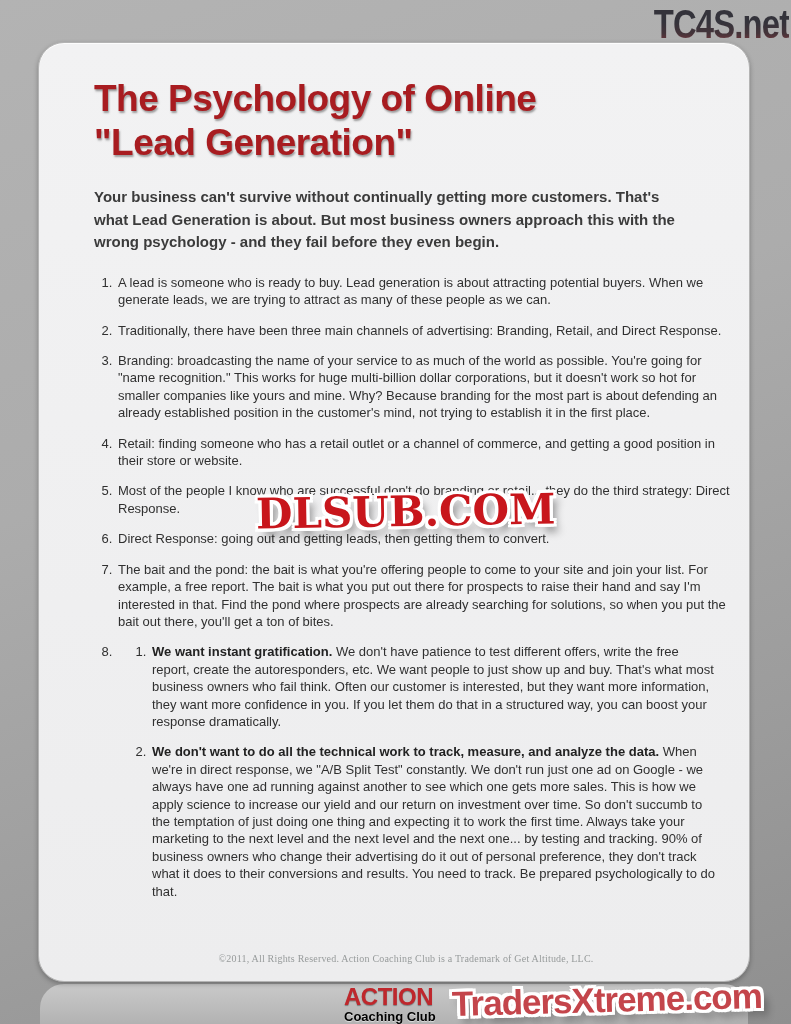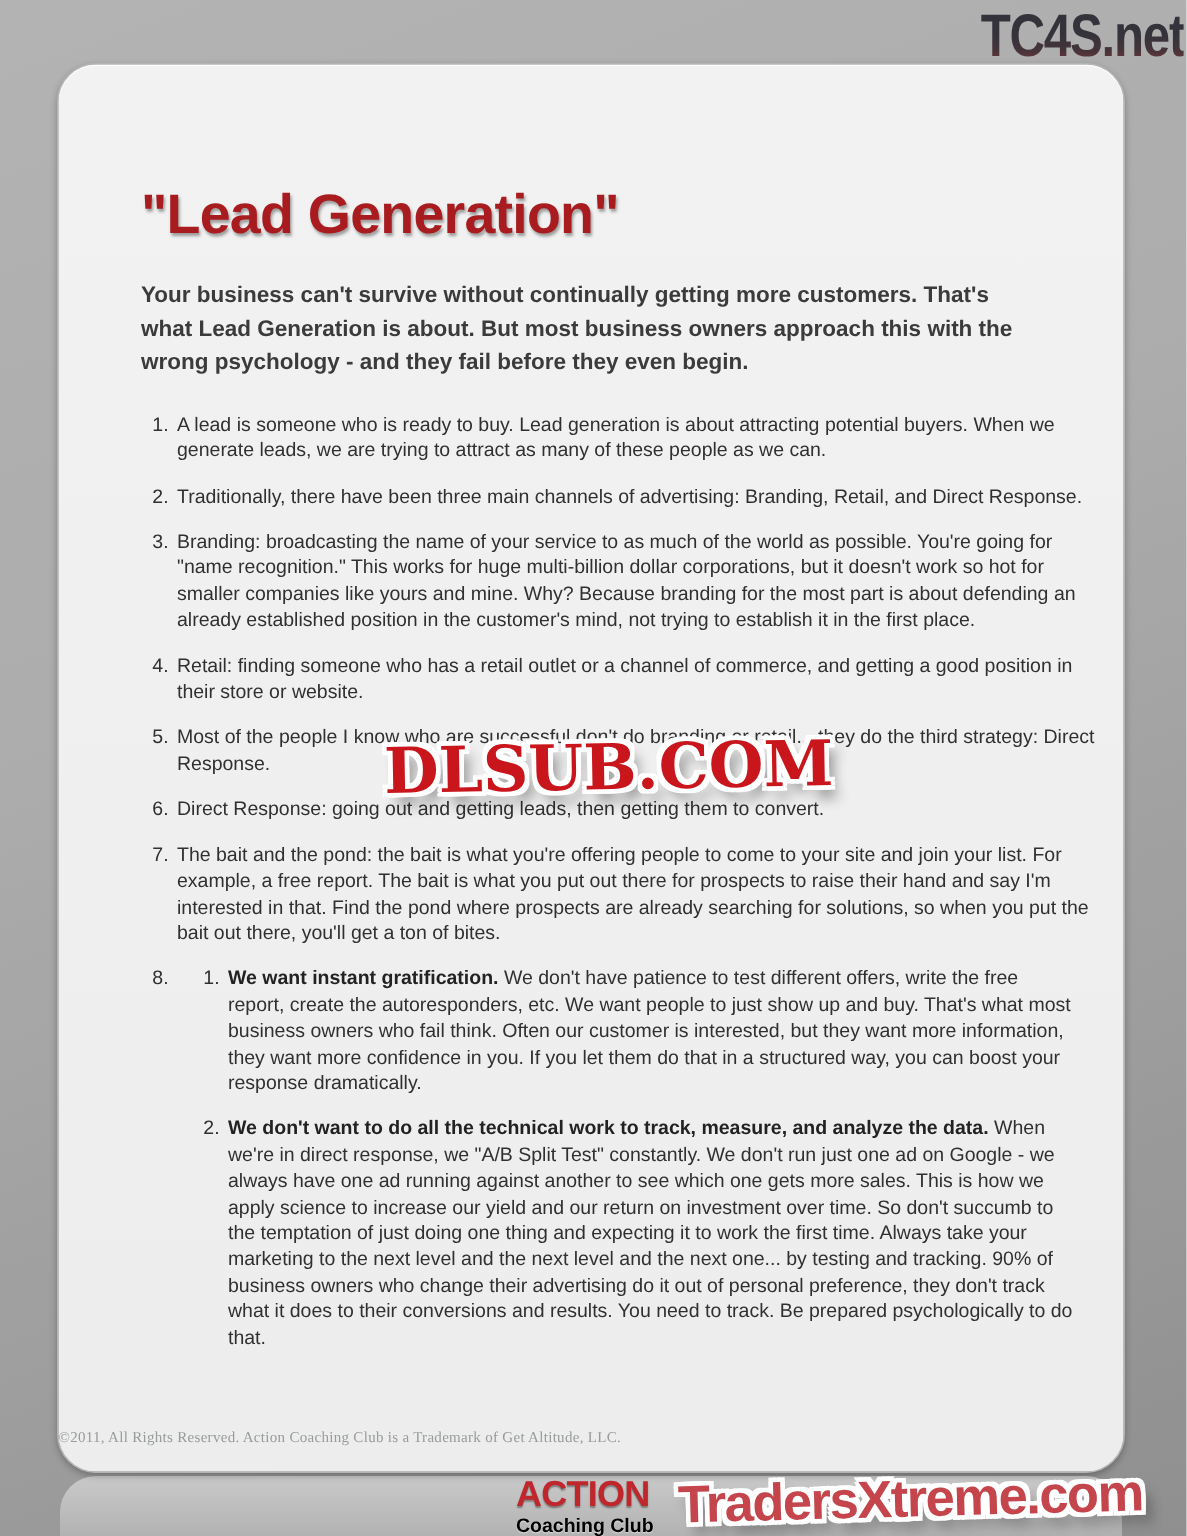--- a/index.html
+++ b/index.html
@@ -69,21 +69,22 @@
     width: 620px; margin-bottom: 13px;
     padding-left: 2px;
   }
   ol.sub-list { margin-top: 13px; padding-left: 32px; }
   ol.sub-list > li {
     width: 566px; margin-bottom: 13px; padding-left: 2px;
   }
   ol.sub-list b { color: #222; }
 
   .footer-note {
-    position: absolute; left: 0; bottom: 17px; width: 100%;
+    position: absolute; left: 12px; bottom: 17px; width: 100%;
+    text-align: center;
     font-family: "Liberation Serif", serif;
     font-size: 10px; color: #979b9b; letter-spacing: 0.2px;
   }
 
   
   .sticker {
     font-weight: 700;
     color: #c8161c;
     text-shadow:
       -3px -3px 0 #fff, 3px -3px 0 #fff, -3px 3px 0 #fff, 3px 3px 0 #fff,
@@ -124,21 +125,21 @@
 </style>
 </head>
 <body>
 
 <div class="tc4s">TC4S.net</div>
 
 <div class="card">
   <div class="content">
 
     <h1 class="title">
-      <br>
+      <span>The Psychology of Online</span><br>
       <span>"Lead Generation"</span>
     </h1>
 
     <p class="intro">Your business can't survive without continually getting more customers. That's what Lead Generation is about. But most business owners approach this with the wrong psychology - and they fail before they even begin.</p>
 
     <ol class="main-list">
       <li>A lead is someone who is ready to buy. Lead generation is about attracting potential buyers. When we generate leads, we are trying to attract as many of these people as we can.</li>
       <li>Traditionally, there have been three main channels of advertising: Branding, Retail, and Direct Response.</li>
       <li>Branding: broadcasting the name of your service to as much of the world as possible. You're going for "name recognition." This works for huge multi-billion dollar corporations, but it doesn't work so hot for smaller companies like yours and mine. Why? Because branding for the most part is about defending an already established position in the customer's mind, not trying to establish it in the first place.</li>
       <li>Retail: finding someone who has a retail outlet or a channel of commerce, and getting a good position in their store or website.</li>

